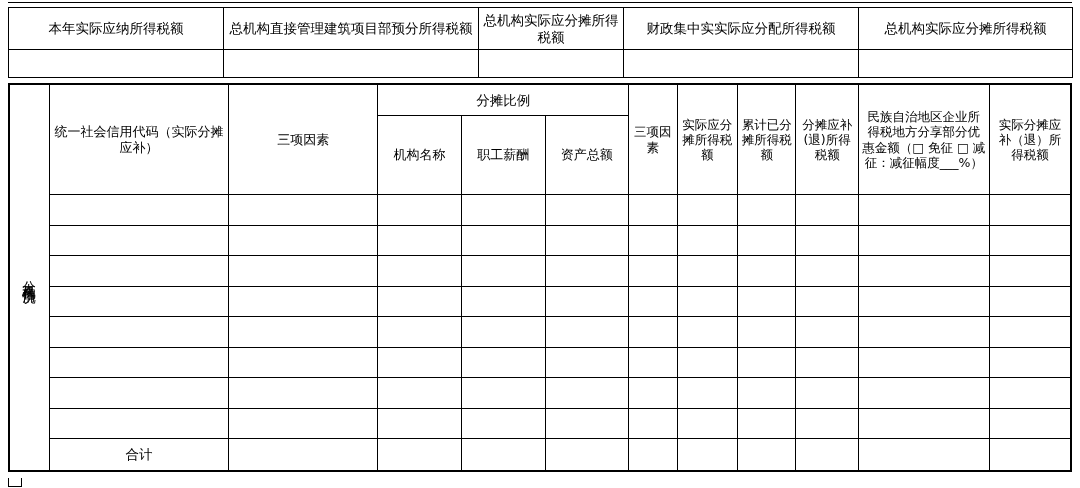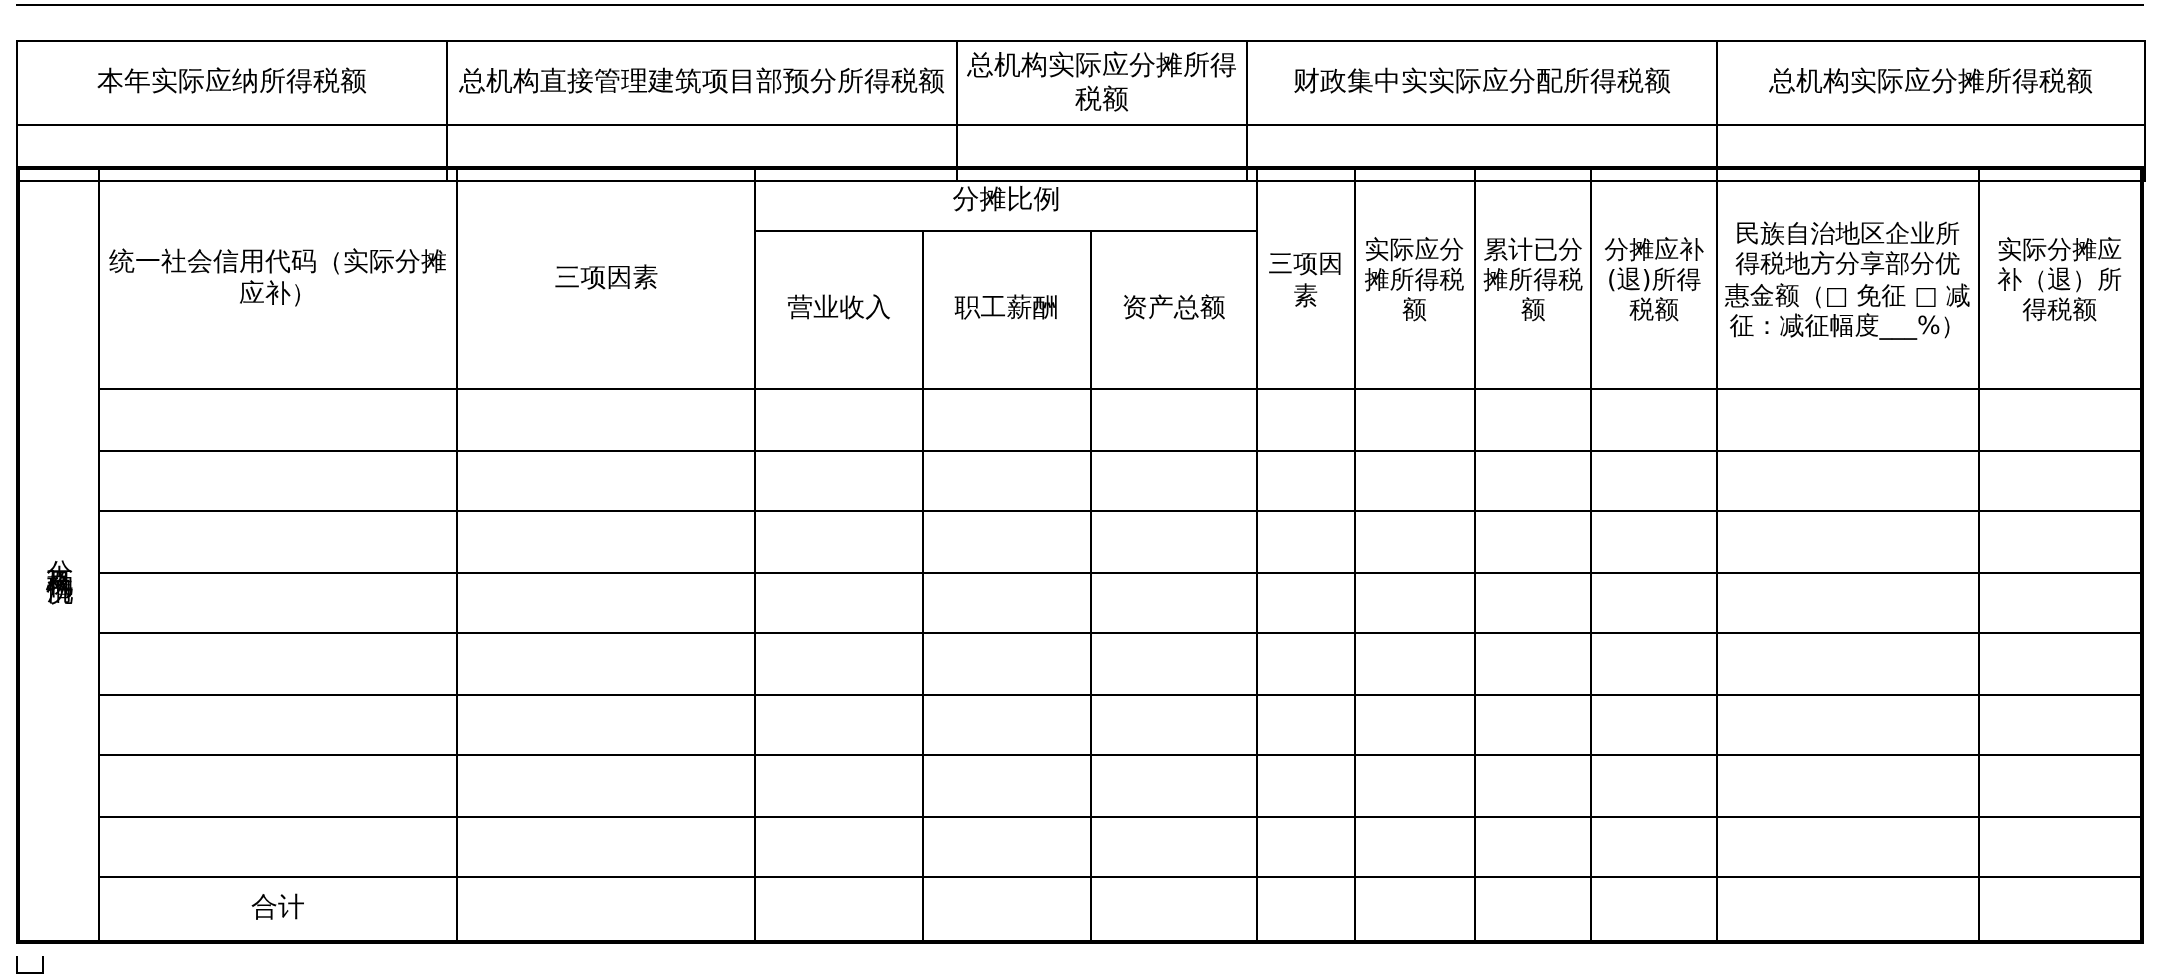--- a/index.html
+++ b/index.html
@@ -29,21 +29,21 @@
     height: 0;
     border-top: 1px solid #000;
   }
   table {
     border-collapse: collapse;
     table-layout: fixed;
     font-size: 13.5px;
   }
   table.t-upper {
     position: absolute;
-    top: 20px;
+    top: 7px;
     left: 8px;
     width: 1064px;
   }
   table.t-main {
     position: absolute;
     top: 83px;
     left: 8px;
     width: 1064px;
   }
   .t-upper td, .t-upper th,
@@ -162,21 +162,21 @@
         <td rowspan="2" class="cell-tight">三项因素</td>
         <td colspan="3">分摊比例</td>
         <td rowspan="2" class="cell-small">三项因素</td>
         <td rowspan="2" class="cell-small">实际应分摊所得税额</td>
         <td rowspan="2" class="cell-small">累计已分摊所得税额</td>
         <td rowspan="2" class="cell-small">分摊应补(退)所得税额</td>
         <td rowspan="2" class="cell-small">民族自治地区企业所得税地方分享部分优惠金额（□ 免征 □ 减征：减征幅度___%）</td>
         <td rowspan="2" class="cell-small">实际分摊应补（退）所得税额</td>
       </tr>
       <tr class="sub-row">
-        <td class="cell-tight">营业收入</td>
+        <td class="cell-tight">机构名称</td>
         <td class="cell-tight">职工薪酬</td>
         <td class="cell-tight">资产总额</td>
       </tr>
 
       <tr class="data-row">
         <td></td>
         <td></td>
         <td></td>
         <td></td>
         <td></td>

